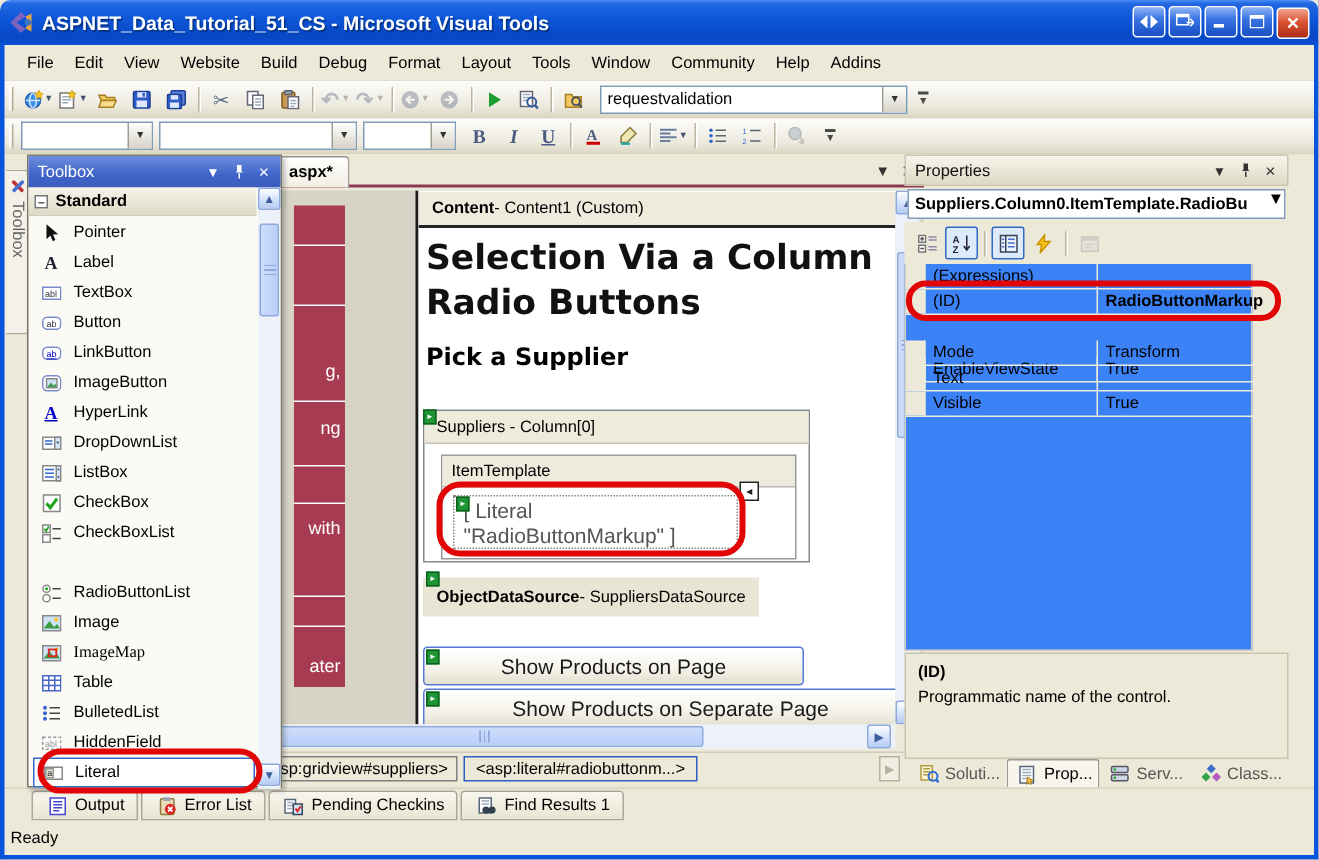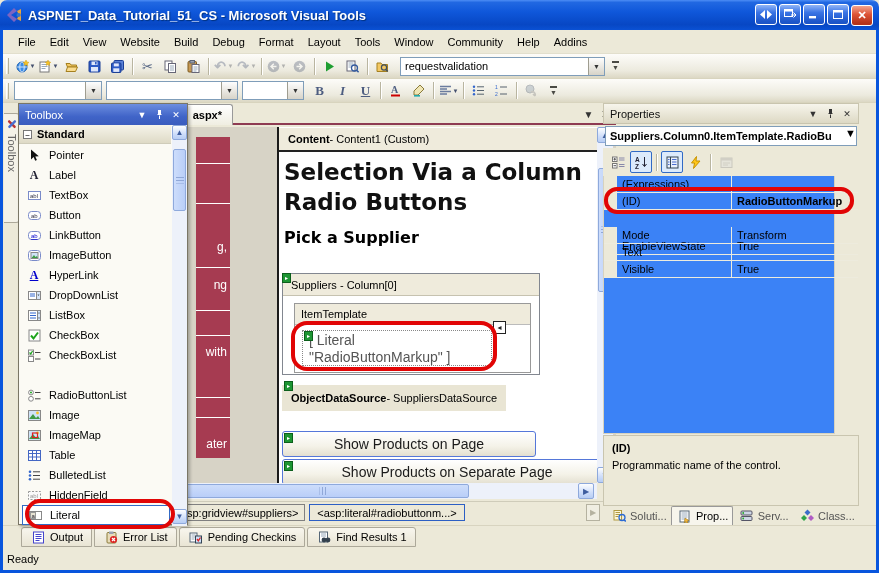--- a/index.html
+++ b/index.html
@@ -648,21 +648,21 @@
             <div class="tbxrow" style="top:261px;">
               <span class="ic">
                 <svg width="13" height="13" viewBox="0 0 13 13">
                   <rect x="0.5" y="1.5" width="12" height="10" fill="#cfe3f7" stroke="#888"></rect>
                   <path d="M1 10 L5 5 L8 9 L10 7 L12 10 Z" fill="#3f9c46"></path>
                   <circle cx="9.5" cy="4" r="1.4" fill="#f7c325"></circle>
                 </svg>
               </span>
               <span class="lbl">Image</span>
             </div>
-            <div class="tbxrow" style="top:281px;">
+            <div class="tbxrow" style="top:281px;font-family:Liberation Serif, serif;">
               <span class="ic">
                 <svg width="13" height="13" viewBox="0 0 13 13">
                   <rect x="0.5" y="1.5" width="12" height="10" fill="#cfe3f7" stroke="#888"></rect>
                   <path d="M1 10 L5 5 L8 9 L10 7 L12 10 Z" fill="#3f9c46"></path>
                   <circle cx="9.5" cy="4" r="1.4" fill="#f7c325"></circle>
                   <rect x="4.5" y="4" width="5" height="4.5" fill="none" stroke="#d22" stroke-width="1.2"></rect>
                 </svg>
               </span>
               <span class="lbl">ImageMap</span>
             </div>

